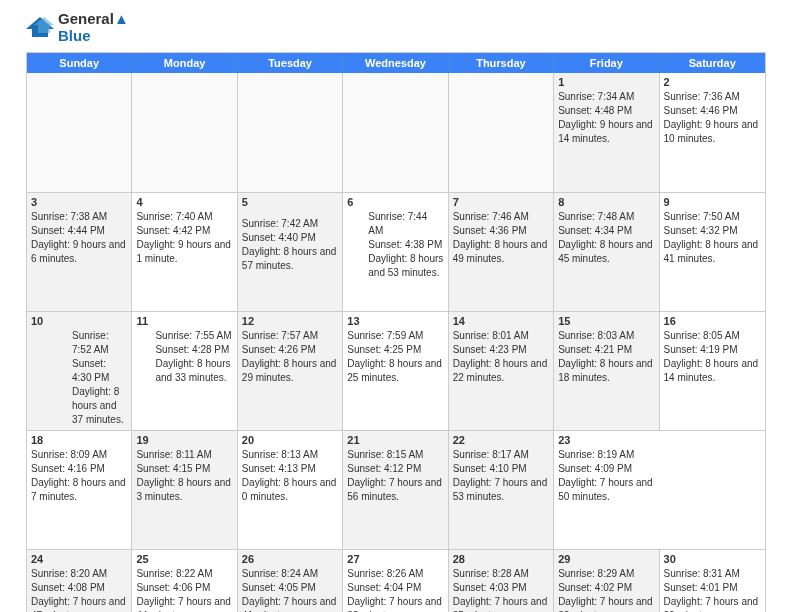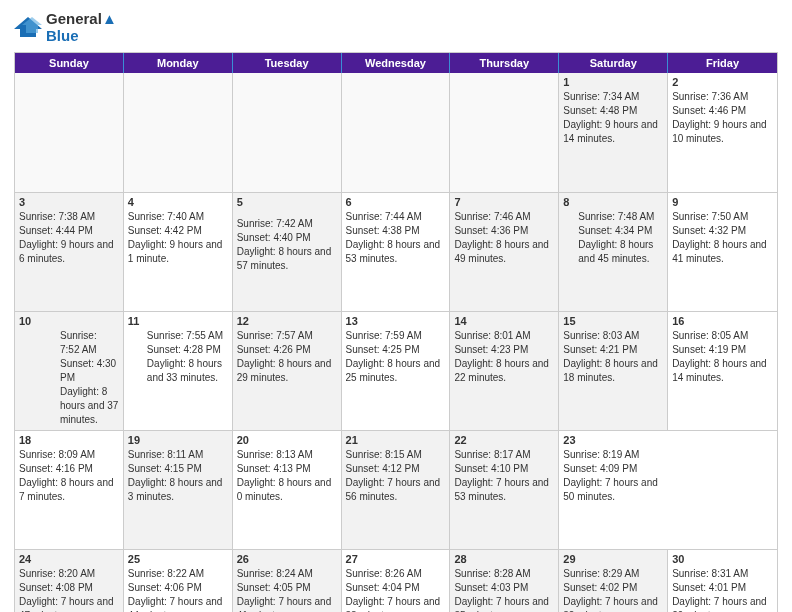--- a/index.html
+++ b/index.html
@@ -6,21 +6,21 @@
     body {
       font-family: Arial, sans-serif;
       background: #fff;
       width: 792px;
       height: 612px;
       overflow: hidden;
     }
     .page {
       width: 792px;
       height: 490px;
-      padding: 10px 14px;
+      padding: 10px 26px;
       display: flex;
       flex-direction: column;
     }
     .header {
       display: flex;
       justify-content: space-between;
       align-items: flex-start;
       margin-bottom: 8px;
     }
     .logo {
@@ -46,21 +46,21 @@
     }
     .calendar {
       flex: 1;
       display: flex;
       flex-direction: column;
       border: 1px solid #ccc;
     }
     .cal-header {
       display: grid;
       grid-template-columns: repeat(7, 1fr);
-      background: #4c1d95;
+      background: #3b82f6;
     }
     .cal-header-cell {
       color: #fff;
       font-size: 11px;
       font-weight: bold;
       text-align: center;
       padding: 4px 2px;
       border-right: 1px solid #3a8ed5;
     }
     .cal-header-cell:last-child { border-right: none; }
@@ -119,22 +119,22 @@
     </div>
   </div>
 
   <div class="calendar">
     <div class="cal-header">
     <div class="cal-header-cell">Sunday</div>
         <div class="cal-header-cell">Monday</div>
         <div class="cal-header-cell">Tuesday</div>
         <div class="cal-header-cell">Wednesday</div>
         <div class="cal-header-cell">Thursday</div>
+        <div class="cal-header-cell">Friday</div>
         <div class="cal-header-cell">Saturday</div>
-        <div class="cal-header-cell">Friday</div>
       </div>
     <div class="cal-body">
     <div class="cal-row">
           <div class="cal-cell empty"></div>
           <div class="cal-cell empty"></div>
           <div class="cal-cell empty"></div>
           <div class="cal-cell empty"></div>
           <div class="cal-cell empty"></div>
           <div class="cal-cell shaded">
             <div class="day-num">1</div>
@@ -163,33 +163,33 @@
 Daylight: 9 hours and 1 minute.</div>
           </div>
           <div class="cal-cell shaded">
             <div class="day-num">5</div>
             <div class="cell-text" style="white-space: pre-line; margin-top: 9px;">Sunrise: 7:42 AM
 Sunset: 4:40 PM
 Daylight: 8 hours and 57 minutes.</div>
           </div>
           <div class="cal-cell">
             <div class="day-num">6</div>
-            <div class="cell-text" style="white-space: pre-line;">Sunrise: 7:44 AM
+            <div class="cell-text" style="white-space: pre-line; margin-left: 21px;">Sunrise: 7:44 AM
 Sunset: 4:38 PM
 Daylight: 8 hours and 53 minutes.</div>
           </div>
           <div class="cal-cell shaded">
             <div class="day-num">7</div>
             <div class="cell-text" style="white-space: pre-line;">Sunrise: 7:46 AM
 Sunset: 4:36 PM
 Daylight: 8 hours and 49 minutes.</div>
           </div>
           <div class="cal-cell shaded">
             <div class="day-num">8</div>
-            <div class="cell-text" style="white-space: pre-line; margin-left: 15px;">Sunrise: 7:48 AM
+            <div class="cell-text" style="white-space: pre-line;">Sunrise: 7:48 AM
 Sunset: 4:34 PM
 Daylight: 8 hours and 45 minutes.</div>
           </div>
           <div class="cal-cell">
             <div class="day-num">9</div>
             <div class="cell-text" style="white-space: pre-line;">Sunrise: 7:50 AM
 Sunset: 4:32 PM
 Daylight: 8 hours and 41 minutes.</div>
           </div>
         </div>

